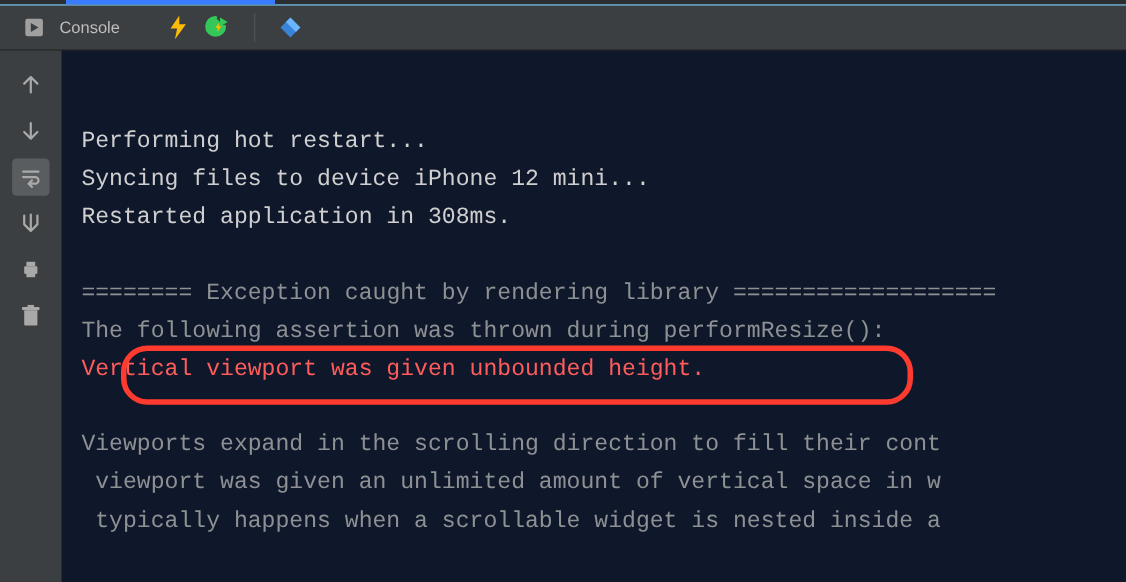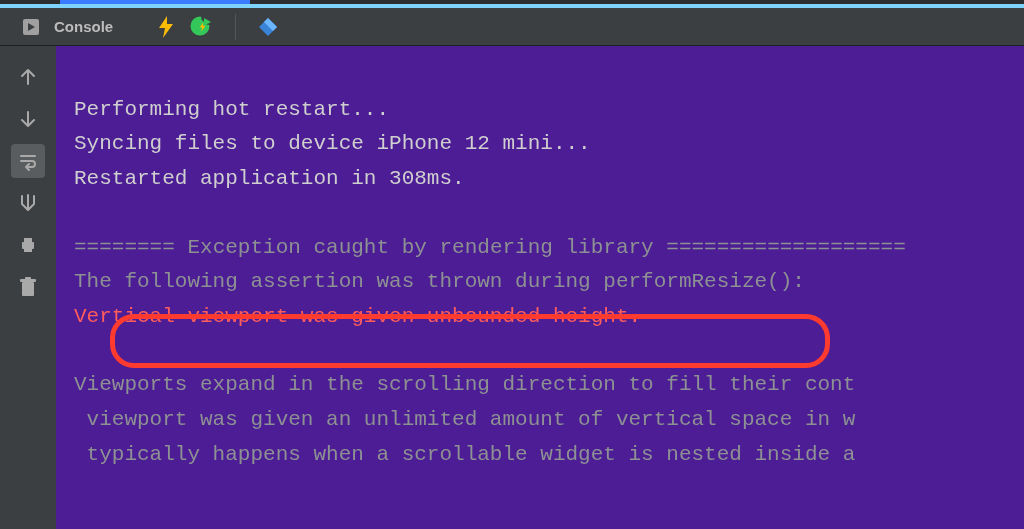--- a/index.html
+++ b/index.html
@@ -22,30 +22,29 @@
   .top-highlight::before {
     content:"";
     position:absolute;
     left:60px; top:0; width:190px; height:4px;
     background:#3a7cff;
   }
 
   .toolbar {
     height: 42px;
     background: #3c3f41;
-    border-top: 4px solid #7dd3fc;
+    border-top: 1px solid #7dd3fc;
     border-bottom: 1px solid #1e1f21;
     display: flex;
     align-items: center;
     padding-left: 22px;
     gap: 14px;
     font-family: -apple-system, "Segoe UI", Arial, sans-serif;
     font-size: 15px;
     color: #bdbdbd;
-    font-weight: bold;
   }
   .toolbar .sep {
     width:1px; height:26px; background:#555;
     margin: 0 8px;
   }
   .toolbar svg { display:block; }
   .tb-btn { display:flex; align-items:center; cursor:pointer; }
   .tb-btn.lightning svg path{ fill:#fbbc05; }
   .tb-btn.reload svg path{ fill:#34c759; }
   .tb-btn.reload .mini-bolt { fill:#fbbc05; }
@@ -64,22 +63,22 @@
     display:flex; align-items:center; justify-content:center;
     border-radius:4px;
     cursor:pointer;
   }
   .gutter-btn.active { background:#5a5d5f; }
   .gutter-btn svg { fill:#a9a9a9; }
   .gutter-btn svg.stroke { fill:none; stroke:#a9a9a9; stroke-width:2; stroke-linecap:round; stroke-linejoin:round; }
 
   .console {
     flex:1;
-    background:#4c1d95;
-    padding: 12px 0 0 18px;
+    background:#0f172a;
+    padding: 32px 0 0 18px;
     font-size: 21px;
     line-height: 1.65;
     white-space: pre;
     overflow:hidden;
     position:relative;
     color:#cfcfcf;
   }
   .dim { color:#8e9193; }
   .err { color:#ff5c5c; }
   .spacer-line { height: 34px; }

